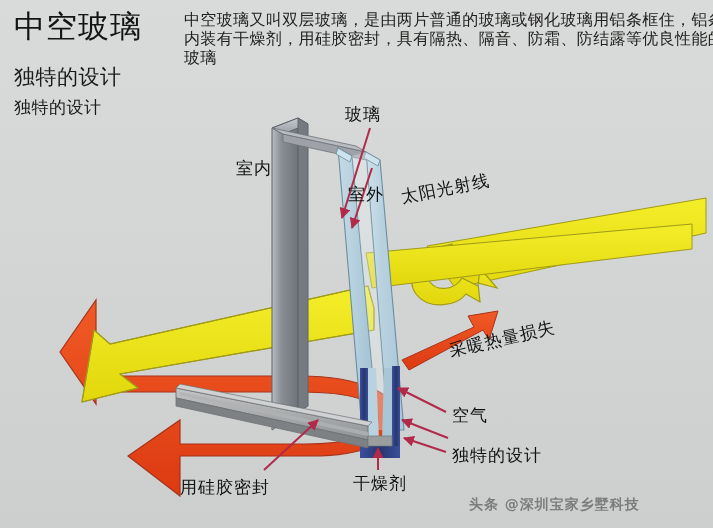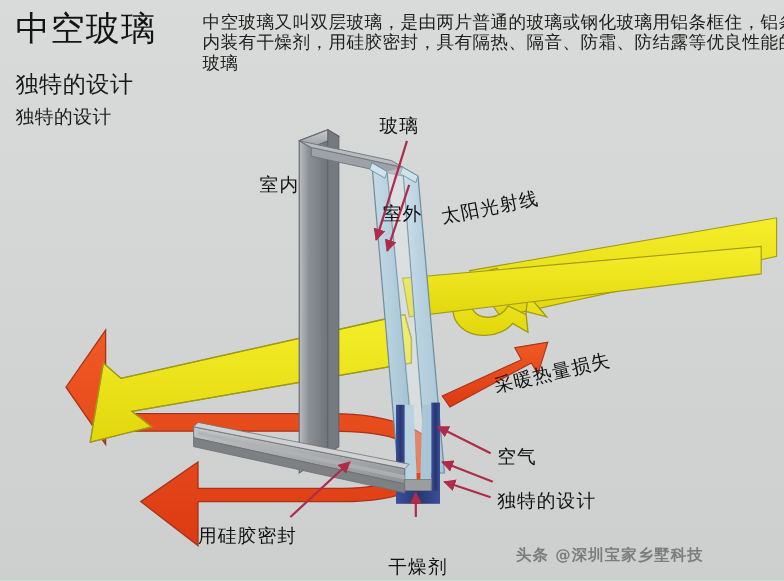--- a/index.html
+++ b/index.html
@@ -72,21 +72,21 @@
     letter-spacing: 1px;
   }
   #lbl-glass   { left: 345px; top: 103px; }
   #lbl-indoor  { left: 199px; top: 157px; margin-left: 37px; }
   #lbl-outdoor { left: 348px; top: 146px; margin-top: 37px; }
   #lbl-sun     { left: 399px; top: 186px; transform: rotate(-11deg); transform-origin: left top; }
   #lbl-heatloss{ left: 447px; top: 340px; transform: rotate(-13deg); transform-origin: left top; }
   #lbl-air     { left: 452px; top: 404px; }
   #lbl-sealant { left: 452px; top: 444px; }
   #lbl-alu     { left: 180px; top: 476px; }
-  #lbl-desicc  { left: 353px; top: 504px; text-align: right; }
+  #lbl-desicc  { left: 353px; top: 472px; text-align: right; }
 
   #watermark {
     position: absolute;
     left: 469px;
     top: 496px;
     font-size: 14px;
     color: #6d6f6e;
     letter-spacing: 1px;
     white-space: nowrap;
     font-weight: 700;

